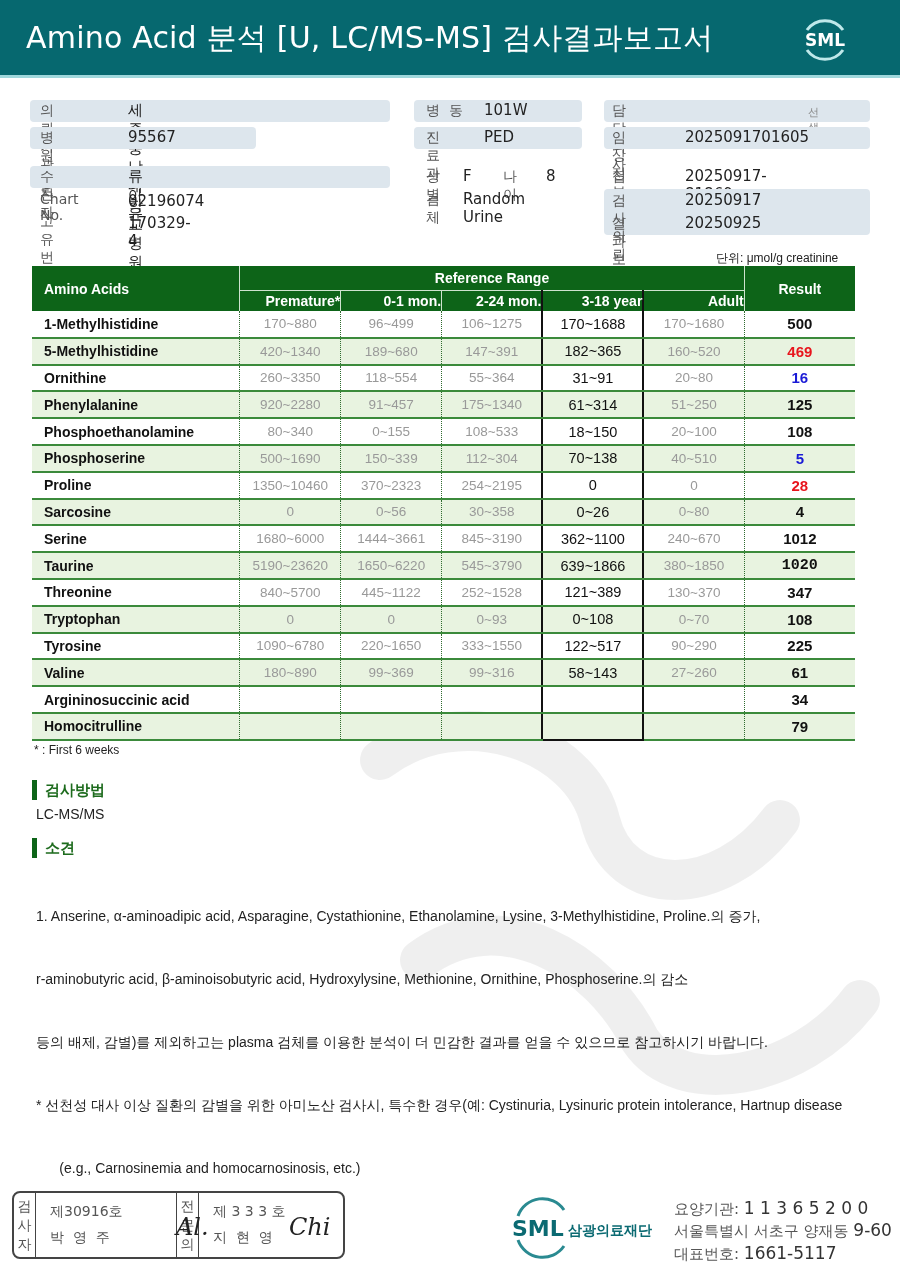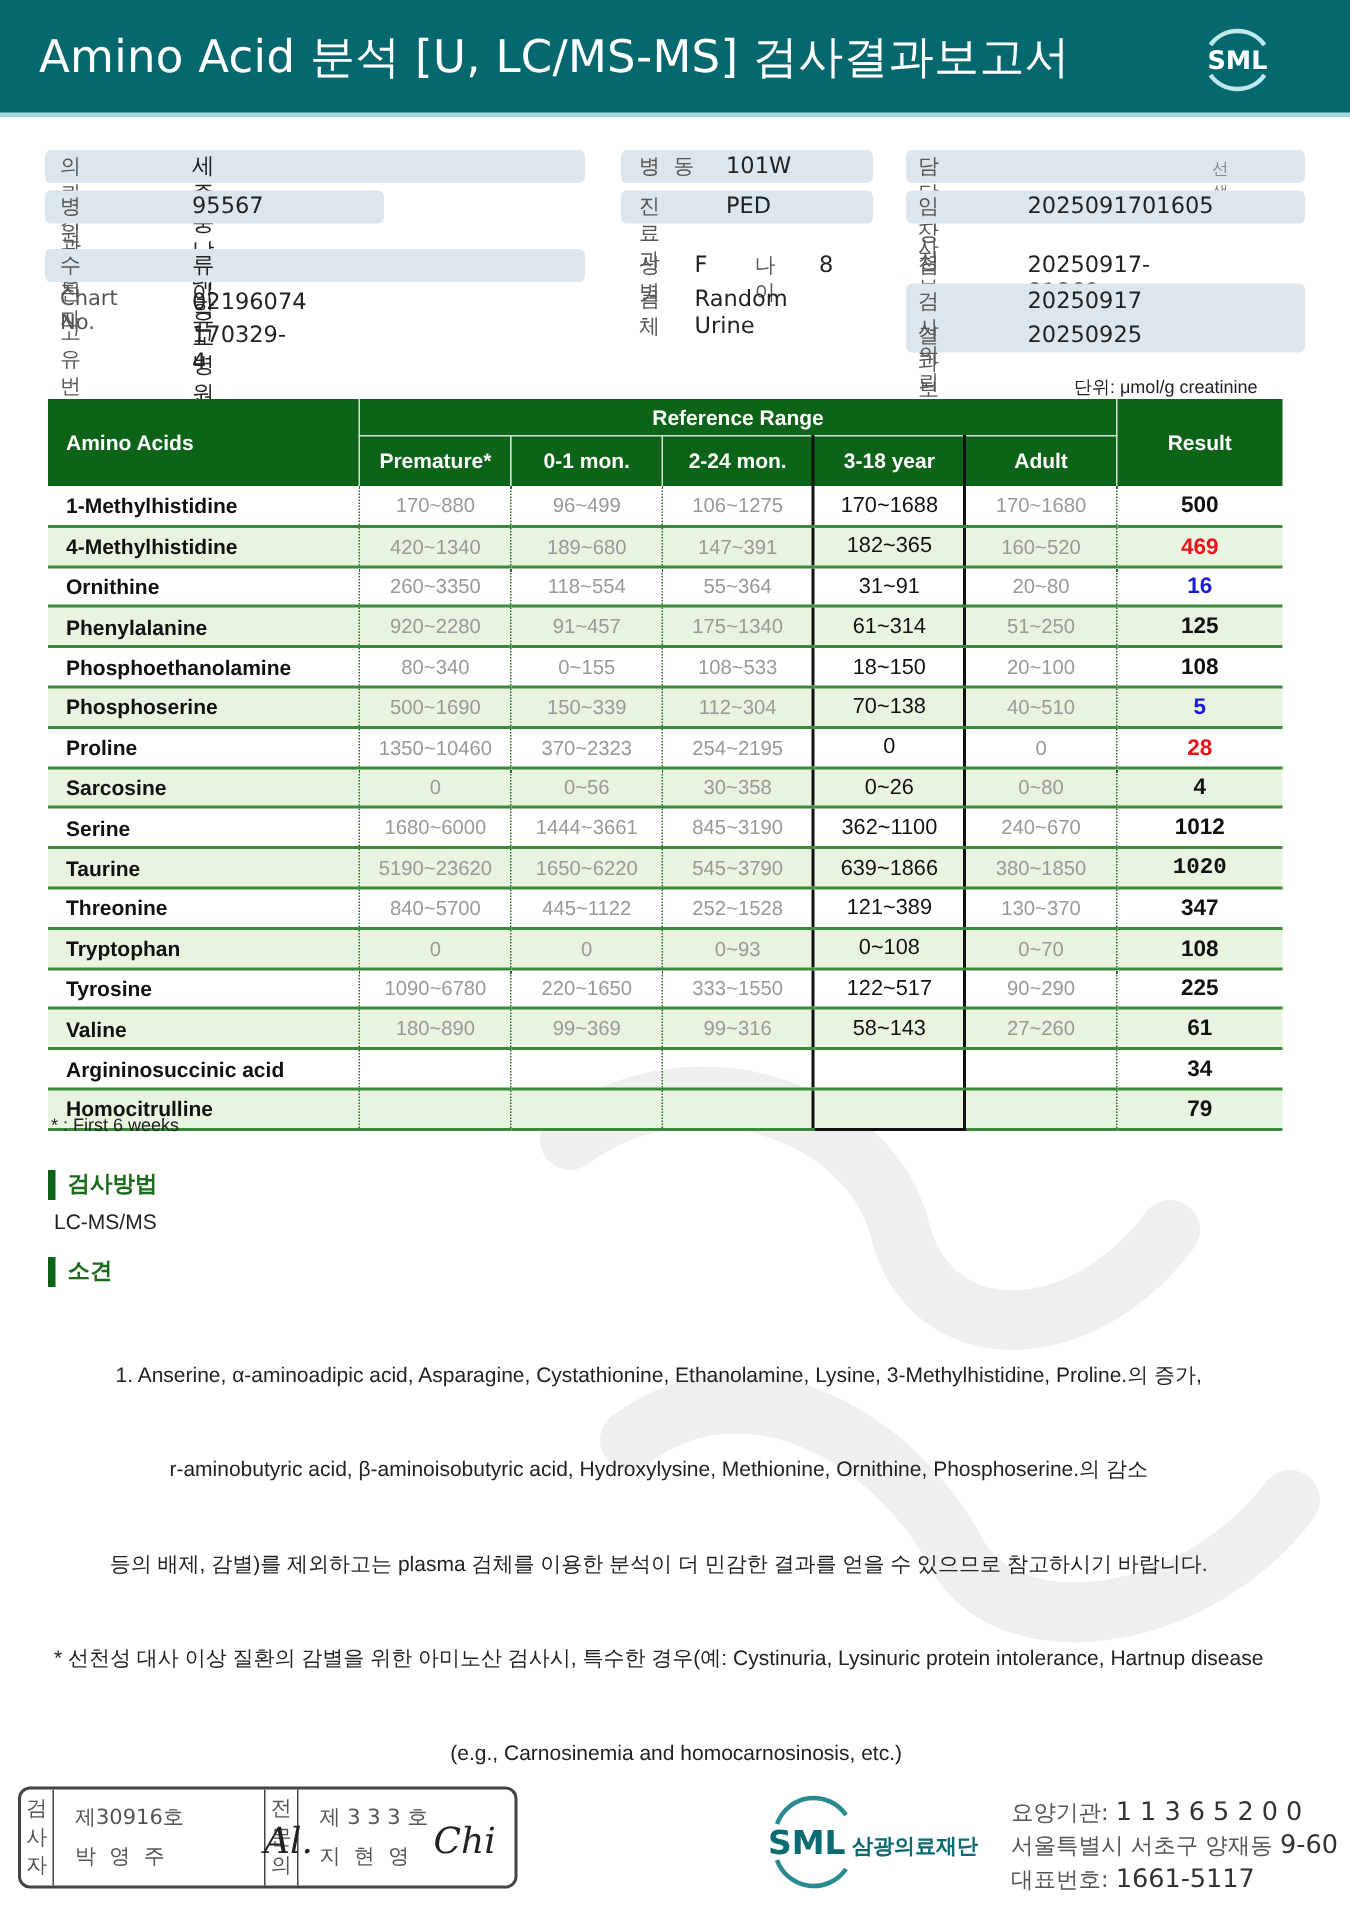--- a/index.html
+++ b/index.html
@@ -13,36 +13,36 @@
   .pill { position: absolute; background: #dde6ed; border-radius: 4px; height: 22px; }
   .lbl { position: absolute; color: #555; font-size: 14px; }
   .val { position: absolute; color: #222; font-size: 15px; }
   .small-note { position: absolute; color: #888; font-size: 11px; }
 
   .unit { position: absolute; left: 716px; top: 250px; font-size: 12px; color: #222; }
 
   table.results { position: absolute; left: 32px; top: 266px; width: 823px; border-collapse: collapse; font-size: 14px; }
   table.results th { background: #0d6418; color: #fff; font-weight: bold; font-size: 14px; }
   table.results thead tr.r1 th { height: 24px; }
-  table.results thead tr.r2 th { height: 34px; border-top: 1px solid #cfe3cf; }
+  table.results thead tr.r2 th { height: 21px; border-top: 1px solid #cfe3cf; text-align: right; }
   table.results th.aa { text-align: left; padding-left: 12px; width: 208px; border-right: 1px solid #cfe3cf; }
   table.results th.res { width: 111px; border-left: 1px solid #cfe3cf; }
   table.results th.sub { border-right: 1px solid #cfe3cf; width: 101px; }
   table.results th.sub.hl { border-left: 2px solid #111; border-right: 2px solid #111; }
   table.results td { height: 26.8px; border-bottom: 2px solid #3b8a3b; text-align: center; color: #999; font-size: 13.5px; border-right: 1px dotted #2f6b2f; }
   table.results td.name { text-align: left; padding-left: 12px; color: #111; font-weight: bold; font-size: 14px; }
   table.results td.ref18 { color: #111; font-size: 14.5px; border-left: 2px solid #111; border-right: 2px solid #111; }
   table.results td.result { color: #111; font-weight: bold; font-size: 15px; border-right: none; }
   table.results tr.shade td { background: #e8f3e0; }
   table.results tr.last td.ref18 { border-bottom: 2px solid #111; }
 
   .footnote { position: absolute; left: 34px; top: 743px; font-size: 12px; color: #222; }
 
   .section-title { position: absolute; left: 32px; font-size: 15px; font-weight: bold; color: #1d6b1d; padding-left: 8px; border-left: 5px solid #0d6418; height: 20px; line-height: 20px; }
-  .section-body { position: absolute; left: 36px; font-size: 14px; color: #222; line-height: 21px; white-space: pre; text-align: center; }
+  .section-body { position: absolute; left: 36px; font-size: 14px; color: #222; line-height: 21px; white-space: pre; }
 
   .watermark { position: absolute; left: 340px; top: 700px; width: 560px; height: 420px; opacity: 0.06; }
 
   .sign-box { position: absolute; left: 12px; top: 1191px; width: 333px; height: 68px; border: 2px solid #444; border-radius: 8px; display: flex; font-family: "DejaVu Sans", sans-serif; }
   .sign-col-label { width: 22px; border-right: 1px solid #444; display: flex; flex-direction: column; align-items: center; justify-content: center; font-size: 14px; color: #555; line-height: 19px; }
   .sign-col-body { position: relative; border-right: 1px solid #444; }
   .sign-line { position: absolute; font-size: 14px; color: #555; white-space: pre; }
   .sign-scribble { position: absolute; font-family: "DejaVu Serif", serif; font-style: italic; font-size: 24px; color: #222; }
 
   .org-logo { position: absolute; left: 512px; top: 1196px; width: 150px; height: 64px; }
@@ -138,21 +138,21 @@
       <tr>
         <td class="name">1-Methylhistidine</td>
         <td>170~880</td>
         <td>96~499</td>
         <td>106~1275</td>
         <td class="ref18">170~1688</td>
         <td>170~1680</td>
         <td class="result" style="color: rgb(17, 17, 17);">500</td>
       </tr>
       <tr class="shade">
-        <td class="name">4-Methylhistidine</td>
+        <td class="name">5-Methylhistidine</td>
         <td>420~1340</td>
         <td>189~680</td>
         <td>147~391</td>
         <td class="ref18">182~365</td>
         <td>160~520</td>
         <td class="result" style="color: rgb(232, 20, 28);">469</td>
       </tr>
       <tr>
         <td class="name">Ornithine</td>
         <td>260~3350</td>

